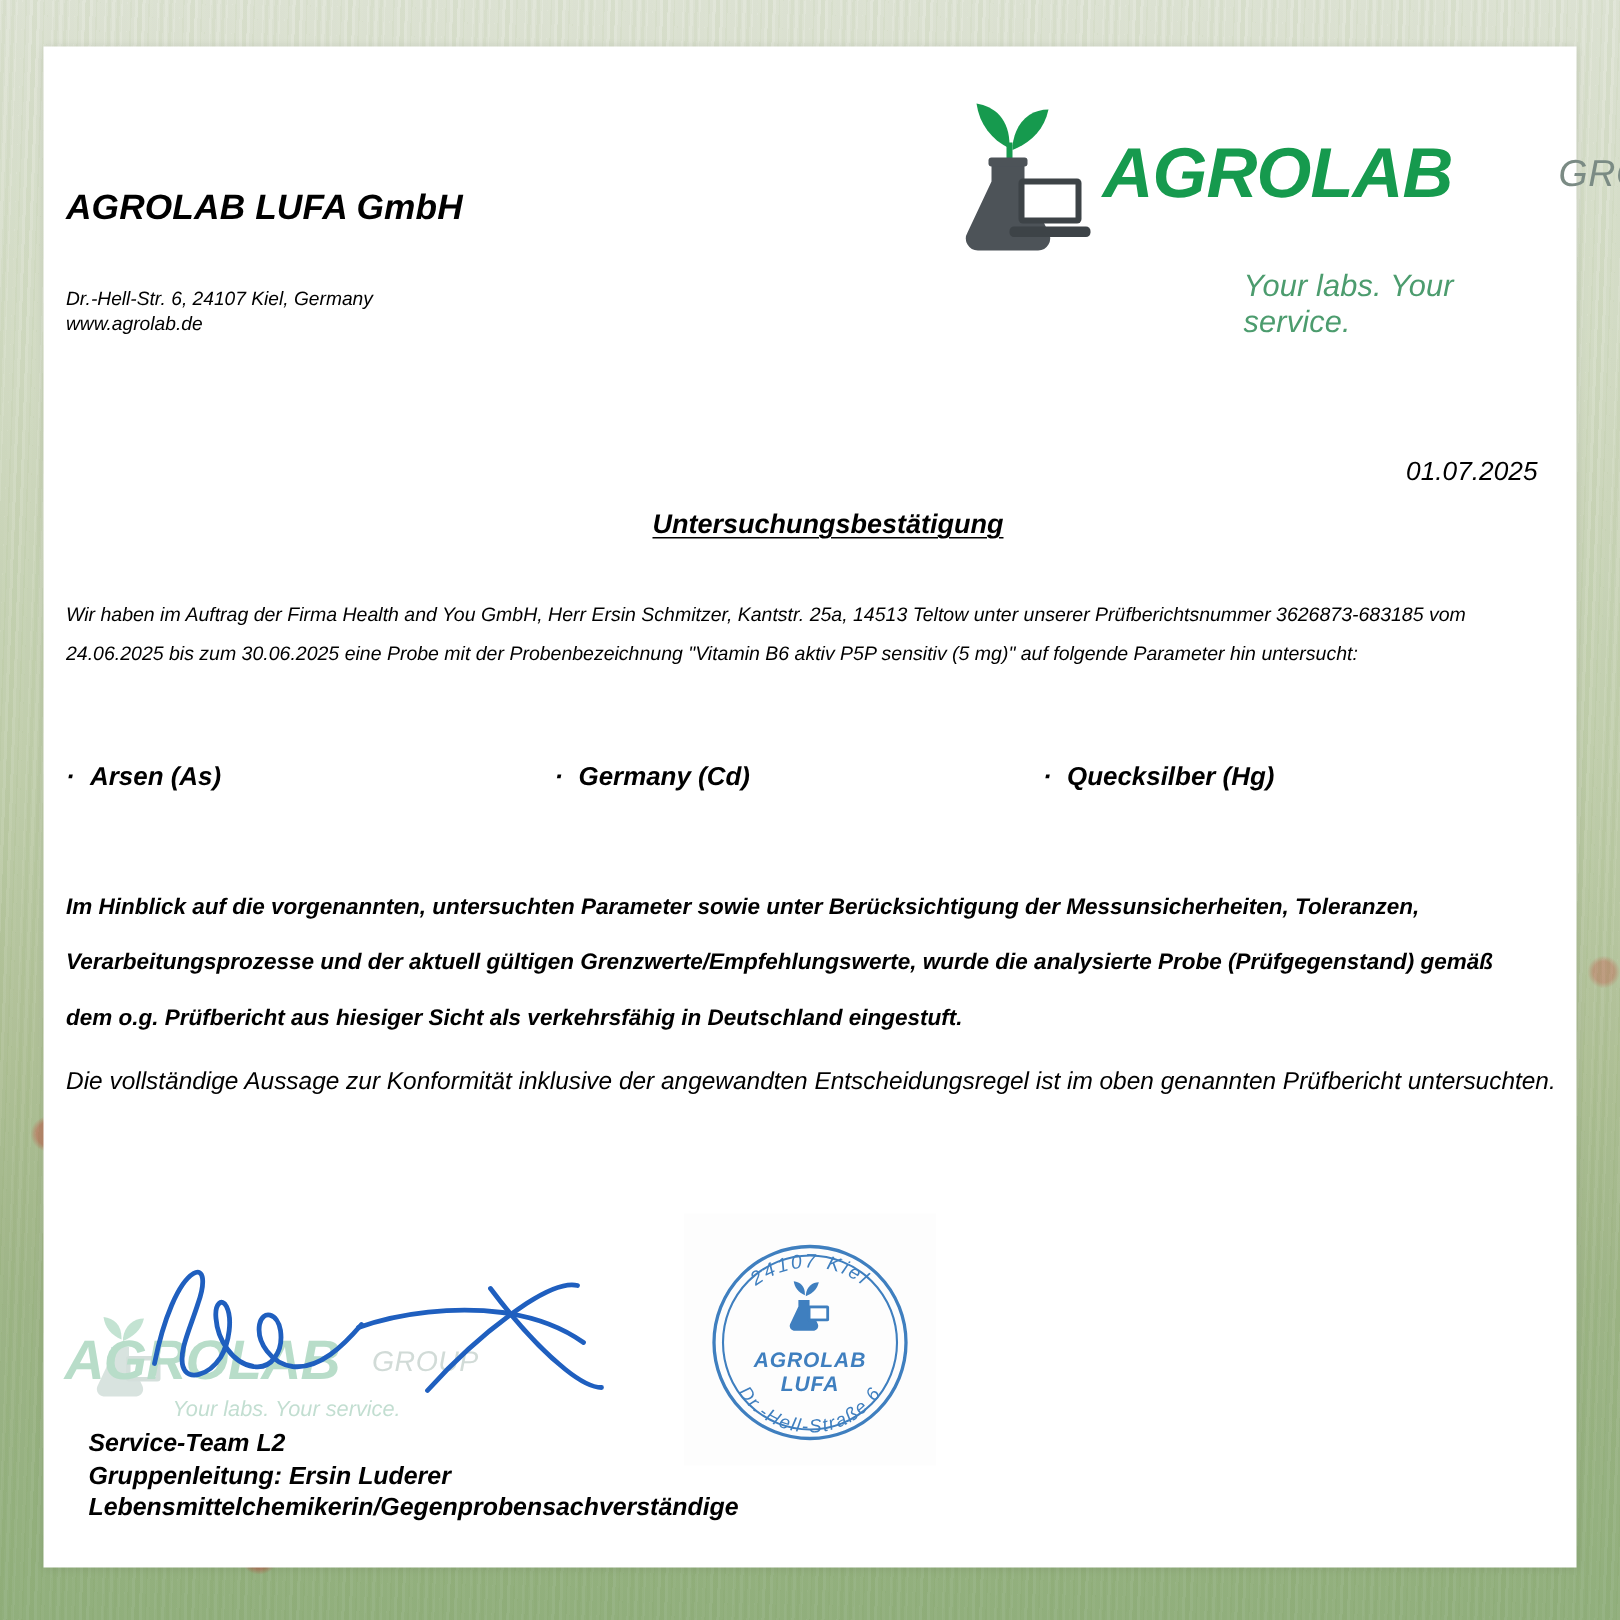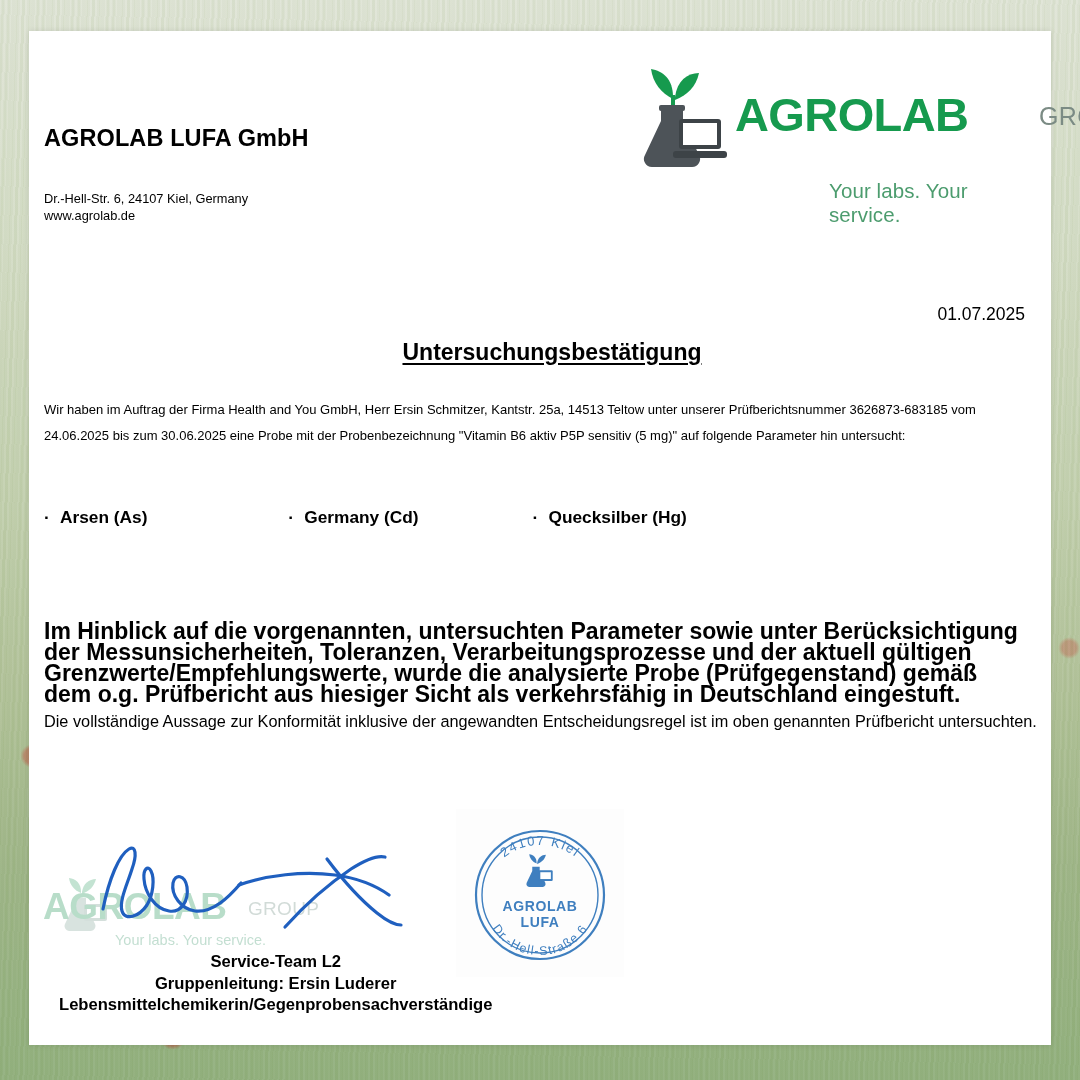--- a/index.html
+++ b/index.html
@@ -39,20 +39,21 @@
   }
 
   .page {
     position: absolute;
     left: 29px;
     top: 31px;
     width: 1022px;
     height: 1014px;
     background: #ffffff;
     box-shadow: 0 0 6px rgba(0,0,0,0.10);
+    font-style: italic;
   }
 
   .doc-inner {
     position: relative;
     width: 100%;
     height: 100%;
   }
 
   
   .company-name {
@@ -123,21 +124,21 @@
     color: #000;
     margin-top: 28px;
   }
 
   .doc-title {
     position: absolute;
     left: 0;
     right: 0;
     top: 308px;
     text-align: center;
-    font-size: 23px;
+    font-size: 18px;
     font-weight: bold;
     color: #000;
     text-decoration: underline;
     text-underline-offset: 3px;
     padding-left: 24px;
   }
 
   .intro-para {
     position: absolute;
     left: 15px;
@@ -149,21 +150,21 @@
     text-align: left;
   }
 
   
   .param-grid {
     position: absolute;
     left: 15px;
     right: 30px;
     top: 473px;
     display: grid;
-    grid-template-columns: 1fr 1fr 1fr 1fr;
+    grid-template-columns: 1fr 1fr 1fr;
     column-gap: 0px;
     row-gap: 0px;
   }
   .param-item {
     font-size: 17.3px;
     font-weight: bold;
     line-height: 27px;
     color: #000;
     white-space: nowrap;
   }
@@ -172,25 +173,24 @@
     width: 16px;
     font-weight: bold;
   }
 
   
   .statement {
     position: absolute;
     left: 15px;
     right: 28px;
     top: 555px;
-    font-size: 23px;
-    font-weight: bold;
-    line-height: 21px;
-    color: #000;
-    margin-top: 35px;
+    font-size: 15px;
+    font-weight: bold;
+    line-height: 37px;
+    color: #000;
   }
 
   .note {
     position: absolute;
     left: 15px;
     right: 12px;
     top: 678px;
     font-size: 16.3px;
     line-height: 24px;
     color: #000;
@@ -264,21 +264,20 @@
   }
 
   .signer-block {
     position: absolute;
     left: 30px;
     top: 920px;
     font-size: 16.6px;
     font-weight: bold;
     line-height: 21.5px;
     color: #000;
-    text-align: center;
   }
 </style>
 </head>
 <body>
 
 <div class="bg-photo"></div>
 
 <div class="page">
   <div class="doc-inner">
 

